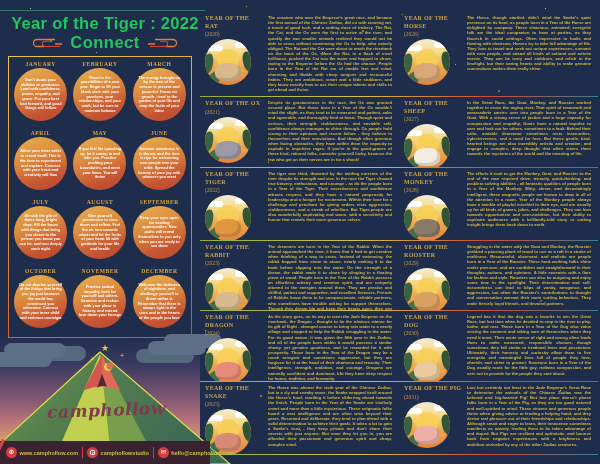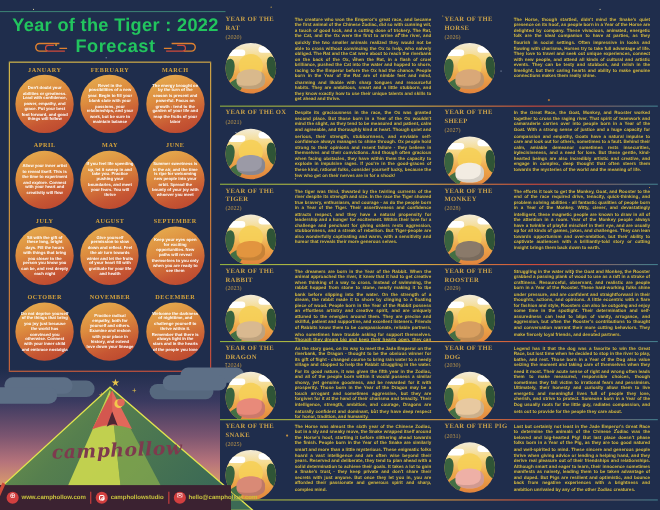--- a/index.html
+++ b/index.html
@@ -106,21 +106,21 @@
   <span class="stars2"></span>
 
   <div class="topline"></div>
   <div class="title">
     <div class="t1">Year of the Tiger : 2022</div>
     <div class="t2row">
       <svg class="orn left" width="34" height="12" viewBox="0 0 34 12">
         <path d="M2 7 h7 M9 2.5 h18 a3.2 3.2 0 0 1 0 7 h-7" stroke="#e0812f" stroke-width="1.3" fill="none"></path>
         <path d="M4 9.5 h15 a2.6 2.6 0 0 0 0 -5.2 h-5" stroke="#cf4a3a" stroke-width="1.1" fill="none"></path>
       </svg>
-      <div class="t2">Forecast</div>
+      <div class="t2">Connect</div>
       <svg class="orn" width="34" height="12" viewBox="0 0 34 12">
         <path d="M2 7 h7 M9 2.5 h18 a3.2 3.2 0 0 1 0 7 h-7" stroke="#e0812f" stroke-width="1.3" fill="none"></path>
         <path d="M4 9.5 h15 a2.6 2.6 0 0 0 0 -5.2 h-5" stroke="#cf4a3a" stroke-width="1.1" fill="none"></path>
       </svg>
     </div>
   </div>
 
   <div class="calbox">
     <div class="mcell">
         <div class="mname">JANUARY</div>

